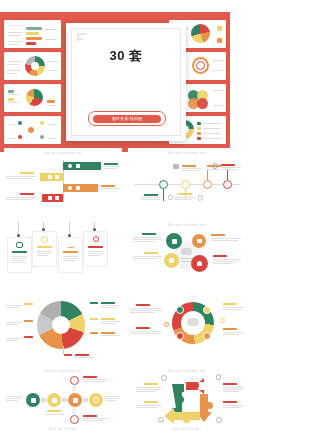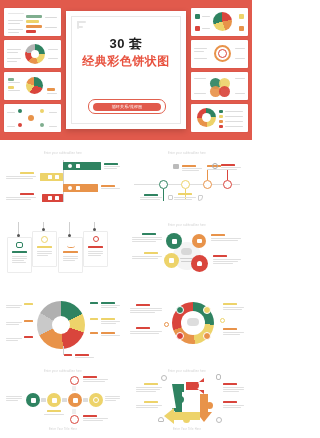--- a/index.html
+++ b/index.html
@@ -1,20 +1,20 @@
 <!DOCTYPE html>
 <html><head>
 <meta charset="utf-8">
 <style>
   html,body{margin:0;padding:0;background:#ffffff;}
   body{width:252px;height:438px;overflow:hidden;font-family:"Liberation Sans","DejaVu Sans",sans-serif;}
   .page{position:relative;width:252px;height:438px;background:#fff;}
 
   
-  .hero{position:absolute;left:0;top:0;width:252px;height:140px;background:#e15a4c;}
+  .hero{position:absolute;left:0;top:12px;width:230px;height:140px;background:#e15a4c;}
 
   
   .thumb-col{position:absolute;top:8px;width:57px;height:124px;display:flex;flex-direction:column;justify-content:space-between;}
   .thumb-col.left{left:4px;}
   .thumb-col.right{right:4px;}
   .thumb{background:#fff;border-radius:1px;height:28px;position:relative;overflow:hidden;box-shadow:0 0 0 .5px rgba(0,0,0,.05);}
 
   
   .t-line{position:absolute;height:1.3px;background:#ddd;border-radius:1px;}
   .t-pie{position:absolute;border-radius:50%;}
@@ -164,21 +164,20 @@
     </div>
 
     <div class="card">
       <div class="card-border"></div>
       <div class="card-clip">
         <span></span>
           <span></span>
           <span></span>
       </div>
       <div class="t30">30 套</div>
-      <div class="t-red">经典彩色饼状图</div>
       <div class="pill">
         <div class="pill-in">循环关系/流程图</div>
       </div>
     </div>
   </div>
 
   <div class="grid">
 
     <div class="slide" style="left:4px;top:8px;width:118px;height:68px;">
       <div class="s-cap" style="top:4px;">Enter your subheadline here</div>

